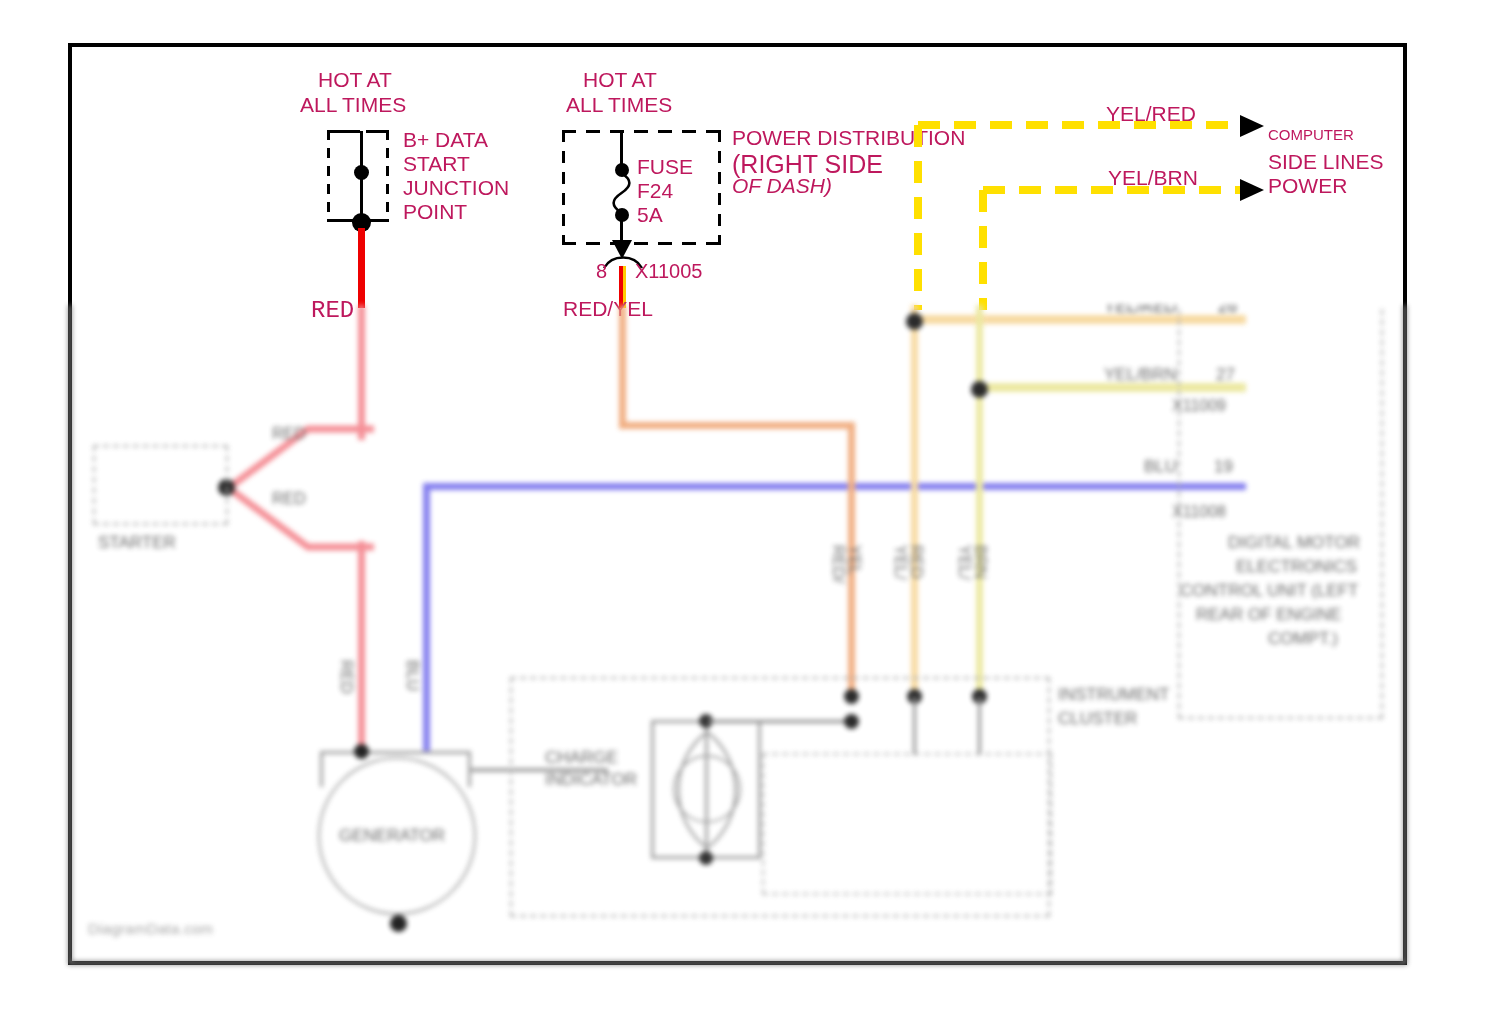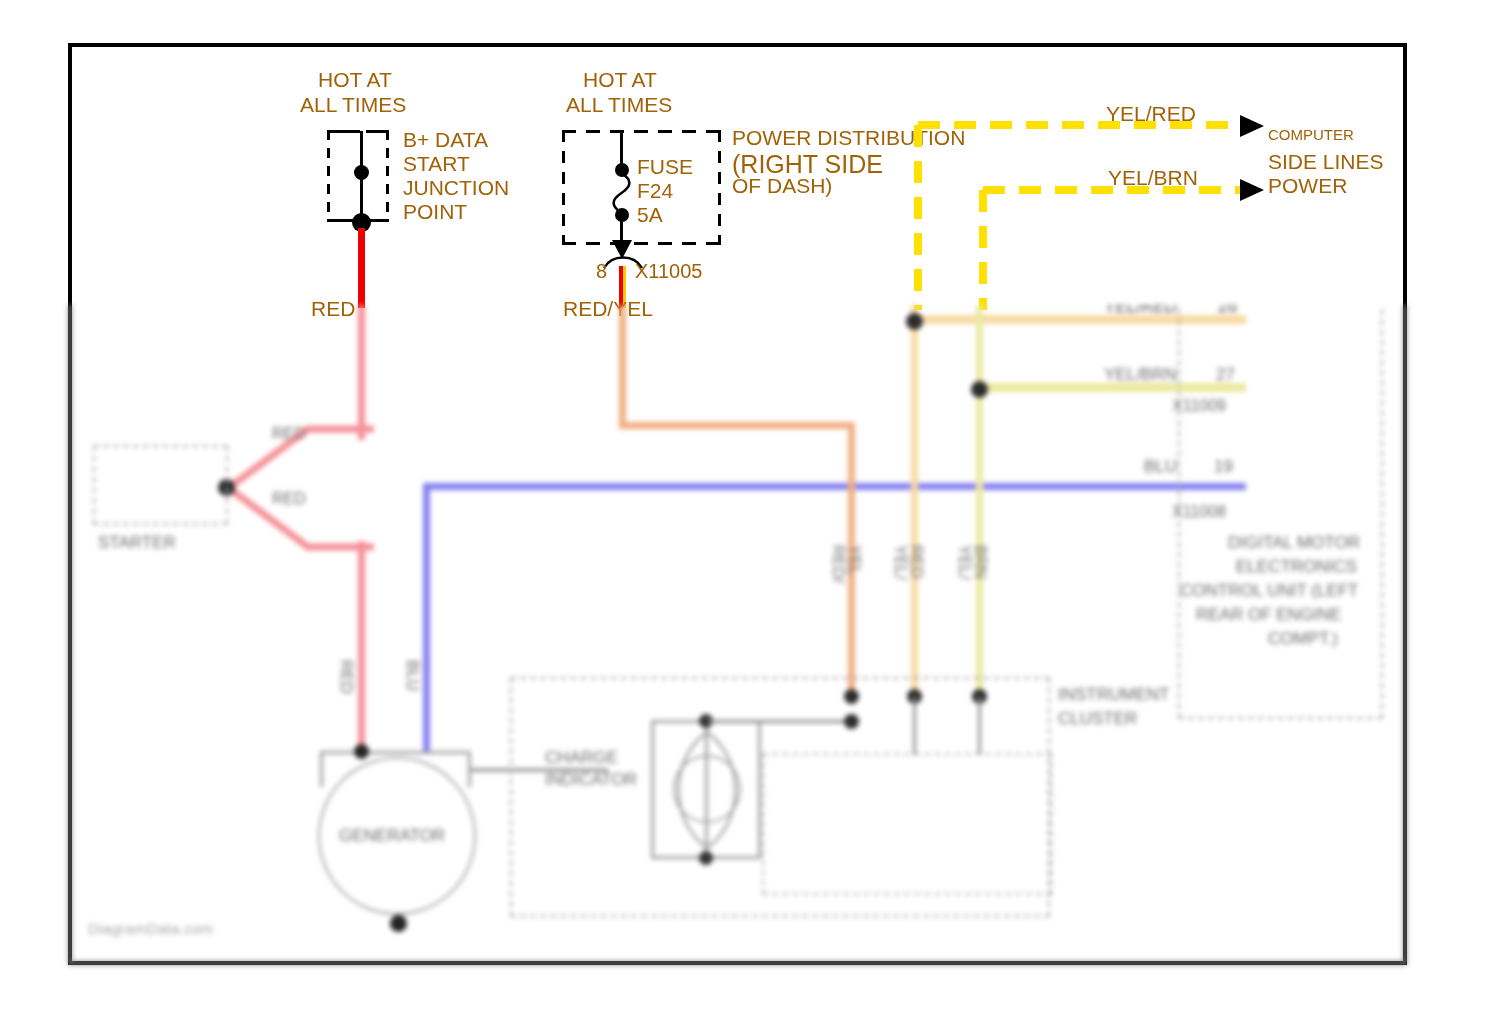--- a/index.html
+++ b/index.html
@@ -14,21 +14,21 @@
   
   .blur-layer{
     position:absolute;left:68px;top:305px;width:1339px;height:660px;
     overflow:hidden;
     filter:blur(2.6px);
     opacity:.92;
   }
   .blur-layer-inner{position:absolute;left:0;top:0;width:1339px;height:660px;}
 
   .wire{position:absolute;}
-  .lbl{position:absolute;color:#a16207;white-space:pre;line-height:1.18;}
+  .lbl{position:absolute;color:#be185d;white-space:pre;line-height:1.18;}
   .lbl-blur{position:absolute;color:#5d5d5d;white-space:pre;line-height:1.18;}
 
   .dot{position:absolute;border-radius:50%;background:#000;}
   .dot-gray{position:absolute;border-radius:50%;background:#2b2b2b;}
   .dash-gray{position:absolute;box-sizing:border-box;border:2px dashed #a9a9a9;}
 
   .solid-blk{position:absolute;background:#000;}
   .solid-gray{position:absolute;background:#9a9a9a;}
 
   .circ{position:absolute;border-radius:50%;border:2px solid #9a9a9a;box-sizing:border-box;}
@@ -55,21 +55,21 @@
   <div class="solid-blk" style="left:360px;top:131px;width:3px;height:92px;"></div>
   <div class="dot" style="left:354px;top:165px;width:15px;height:15px;"></div>
   <div class="dot" style="left:352px;top:213px;width:19px;height:19px;"></div>
 
   <div class="lbl" style="left:403px;top:128px;font-size:21px;">B+ DATA</div>
   <div class="lbl" style="left:403px;top:152px;font-size:21px;">START</div>
   <div class="lbl" style="left:403px;top:176px;font-size:21px;">JUNCTION</div>
   <div class="lbl" style="left:403px;top:200px;font-size:21px;">POINT</div>
 
   <div class="wire" style="left:358px;top:228px;width:7px;height:80px;background:#ee0000;"></div>
-  <div class="lbl" style="left:311px;top:297px;font-size:21px;">RED</div>
+  <div class="lbl" style="left:311px;top:297px;font-size:24px;font-family:Liberation Mono, monospace;">RED</div>
 
   <div class="lbl" style="left:583px;top:68px;font-size:21px;">HOT AT</div>
   <div class="lbl" style="left:566px;top:93px;font-size:21px;">ALL TIMES</div>
 
   <div class="solid-blk" style="left:562px;top:130px;width:3px;height:115px;background:repeating-linear-gradient(to bottom,#000 0 12px,transparent 12px 21px);"></div>
   <div class="solid-blk" style="left:718px;top:130px;width:3px;height:115px;background:repeating-linear-gradient(to bottom,#000 0 12px,transparent 12px 21px);"></div>
   <div class="solid-blk" style="left:562px;top:130px;width:159px;height:3px;background:repeating-linear-gradient(to right,#000 0 14px,transparent 14px 24px);"></div>
   <div class="solid-blk" style="left:562px;top:242px;width:159px;height:3px;background:repeating-linear-gradient(to right,#000 0 14px,transparent 14px 24px);"></div>
 
   <div class="solid-blk" style="left:620px;top:131px;width:3px;height:36px;"></div>
@@ -93,21 +93,21 @@
   <div class="lbl" style="left:637px;top:203px;font-size:21px;">5A</div>
 
   <div class="lbl" style="left:596px;top:260px;font-size:20px;">8</div>
   <div class="lbl" style="left:635px;top:260px;font-size:20px;">X11005</div>
 
   <div class="wire" style="left:619px;top:266px;width:7px;height:42px;background:linear-gradient(to right,#ee0000 0 55%,#ffcc00 55% 100%);"></div>
   <div class="lbl" style="left:563px;top:297px;font-size:21px;">RED/YEL</div>
 
   <div class="lbl" style="left:732px;top:126px;font-size:21px;">POWER DISTRIBUTION</div>
   <div class="lbl" style="left:732px;top:150px;font-size:25px;">(RIGHT SIDE</div>
-  <div class="lbl" style="left:732px;top:174px;font-size:21px;">OF DASH)</div>
+  <div class="lbl" style="left:732px;top:174px;font-size:21px;font-style:italic;">OF DASH)</div>
 
   <div class="wire" style="left:918px;top:121px;width:322px;height:8px;background:repeating-linear-gradient(to right,#ffe000 0 22px,transparent 22px 36px);"></div>
   <div class="wire" style="left:914px;top:125px;width:8px;height:185px;background:repeating-linear-gradient(to bottom,#ffe000 0 22px,transparent 22px 36px);"></div>
   <svg style="position:absolute;left:1238px;top:113px;width:28px;height:26px;" viewBox="0 0 28 26">
     <polygon points="2,2 26,13 2,24" fill="#000"></polygon>
   </svg>
   <div class="lbl" style="left:1106px;top:102px;font-size:21px;">YEL/RED</div>
 
   <div class="wire" style="left:983px;top:186px;width:257px;height:8px;background:repeating-linear-gradient(to right,#ffe000 0 22px,transparent 22px 36px);"></div>
   <div class="wire" style="left:979px;top:190px;width:8px;height:120px;background:repeating-linear-gradient(to bottom,#ffe000 0 22px,transparent 22px 36px);"></div>

